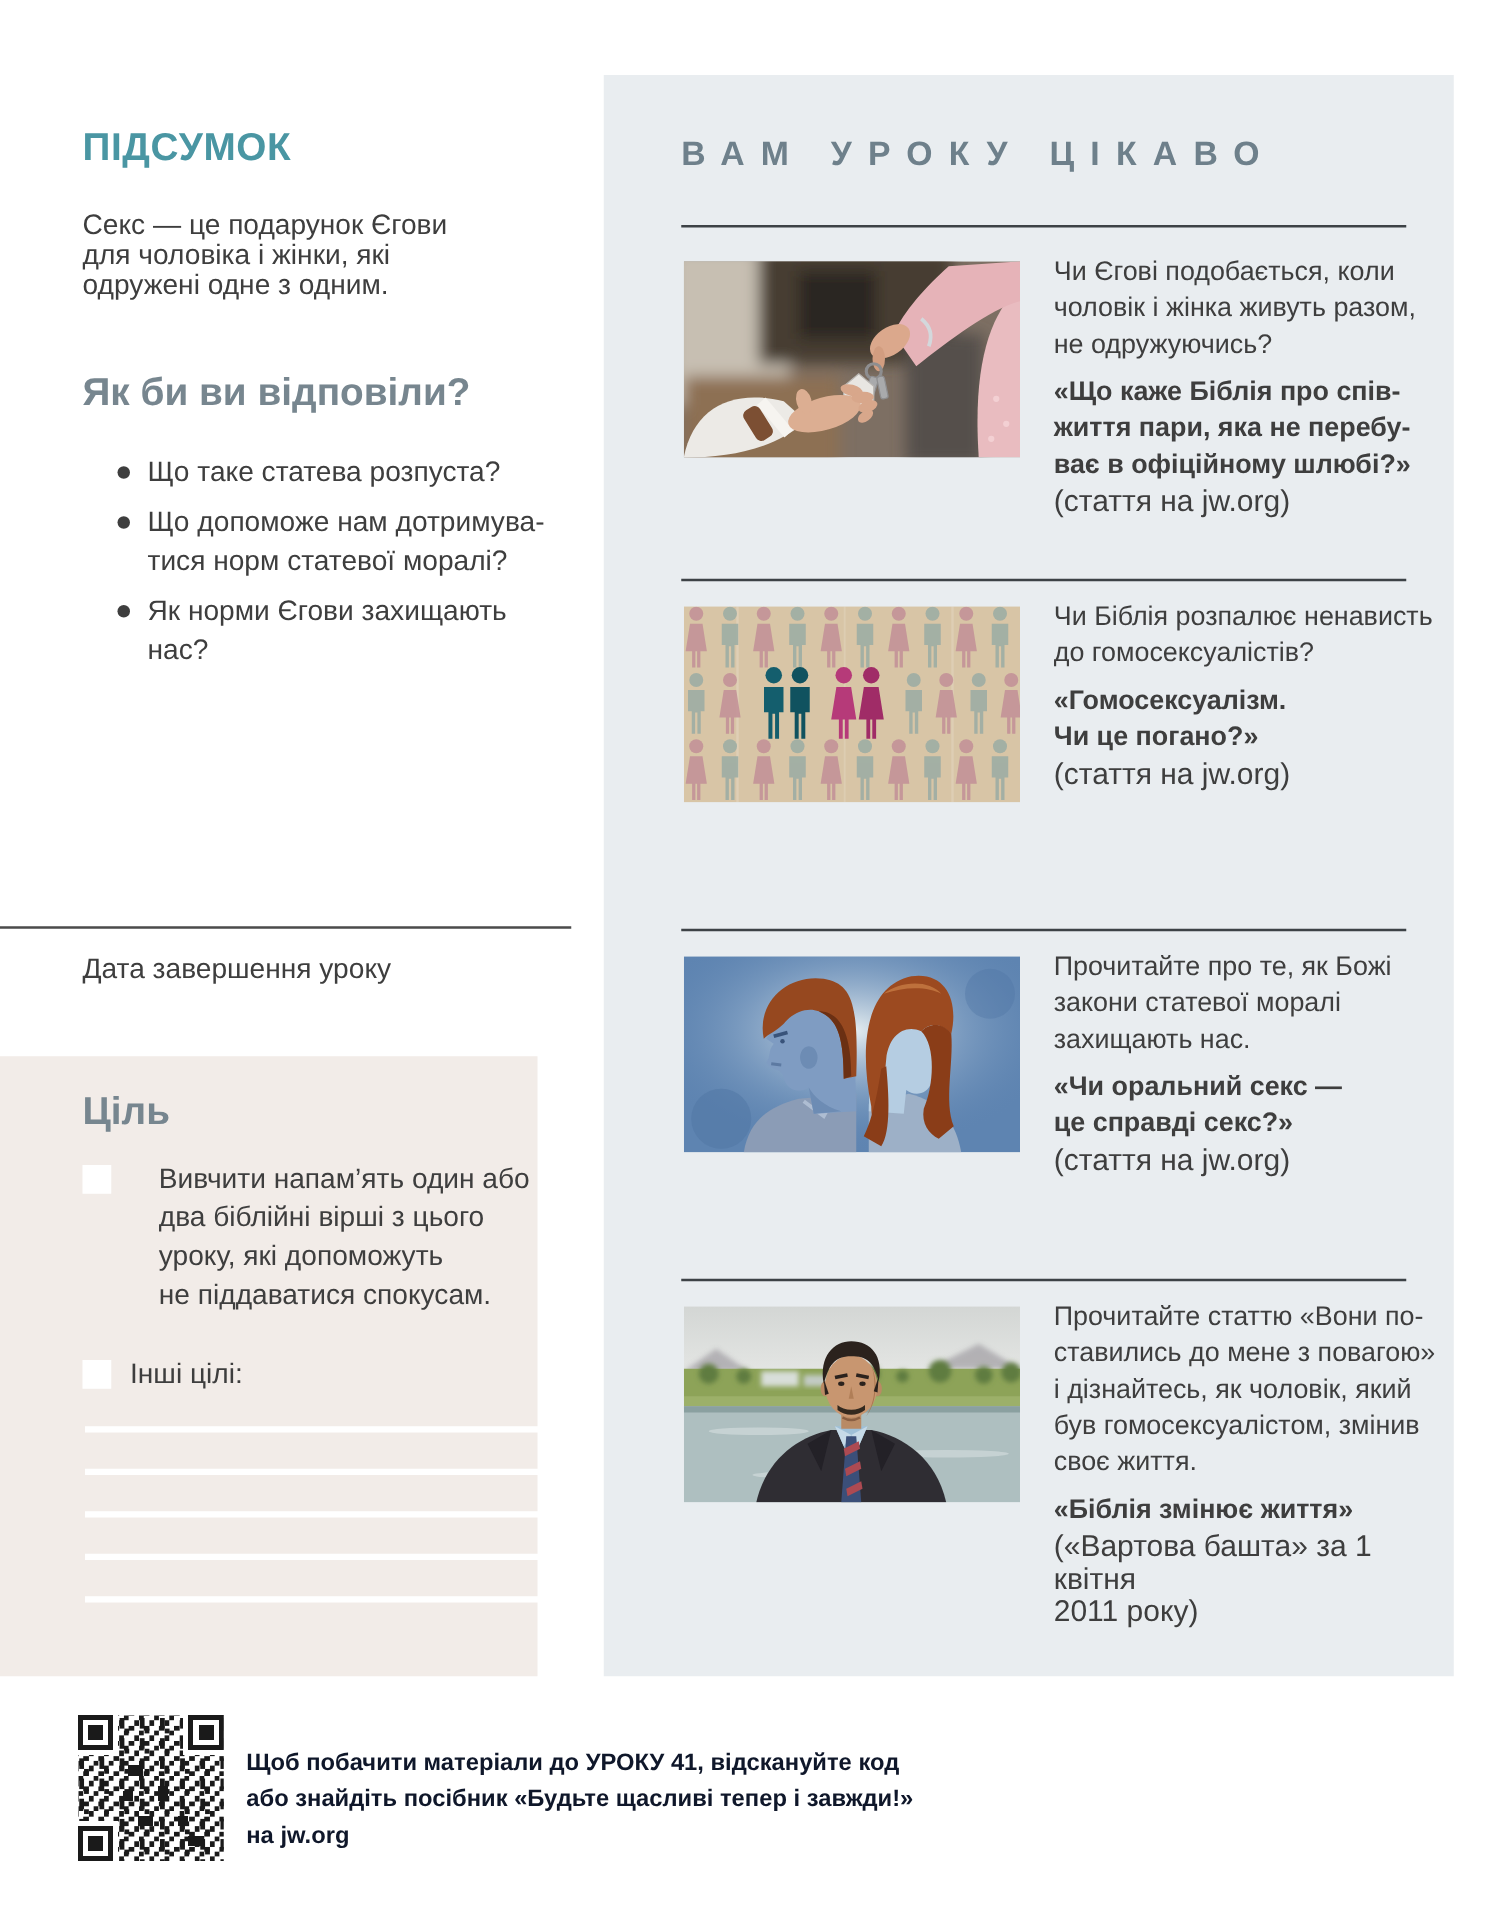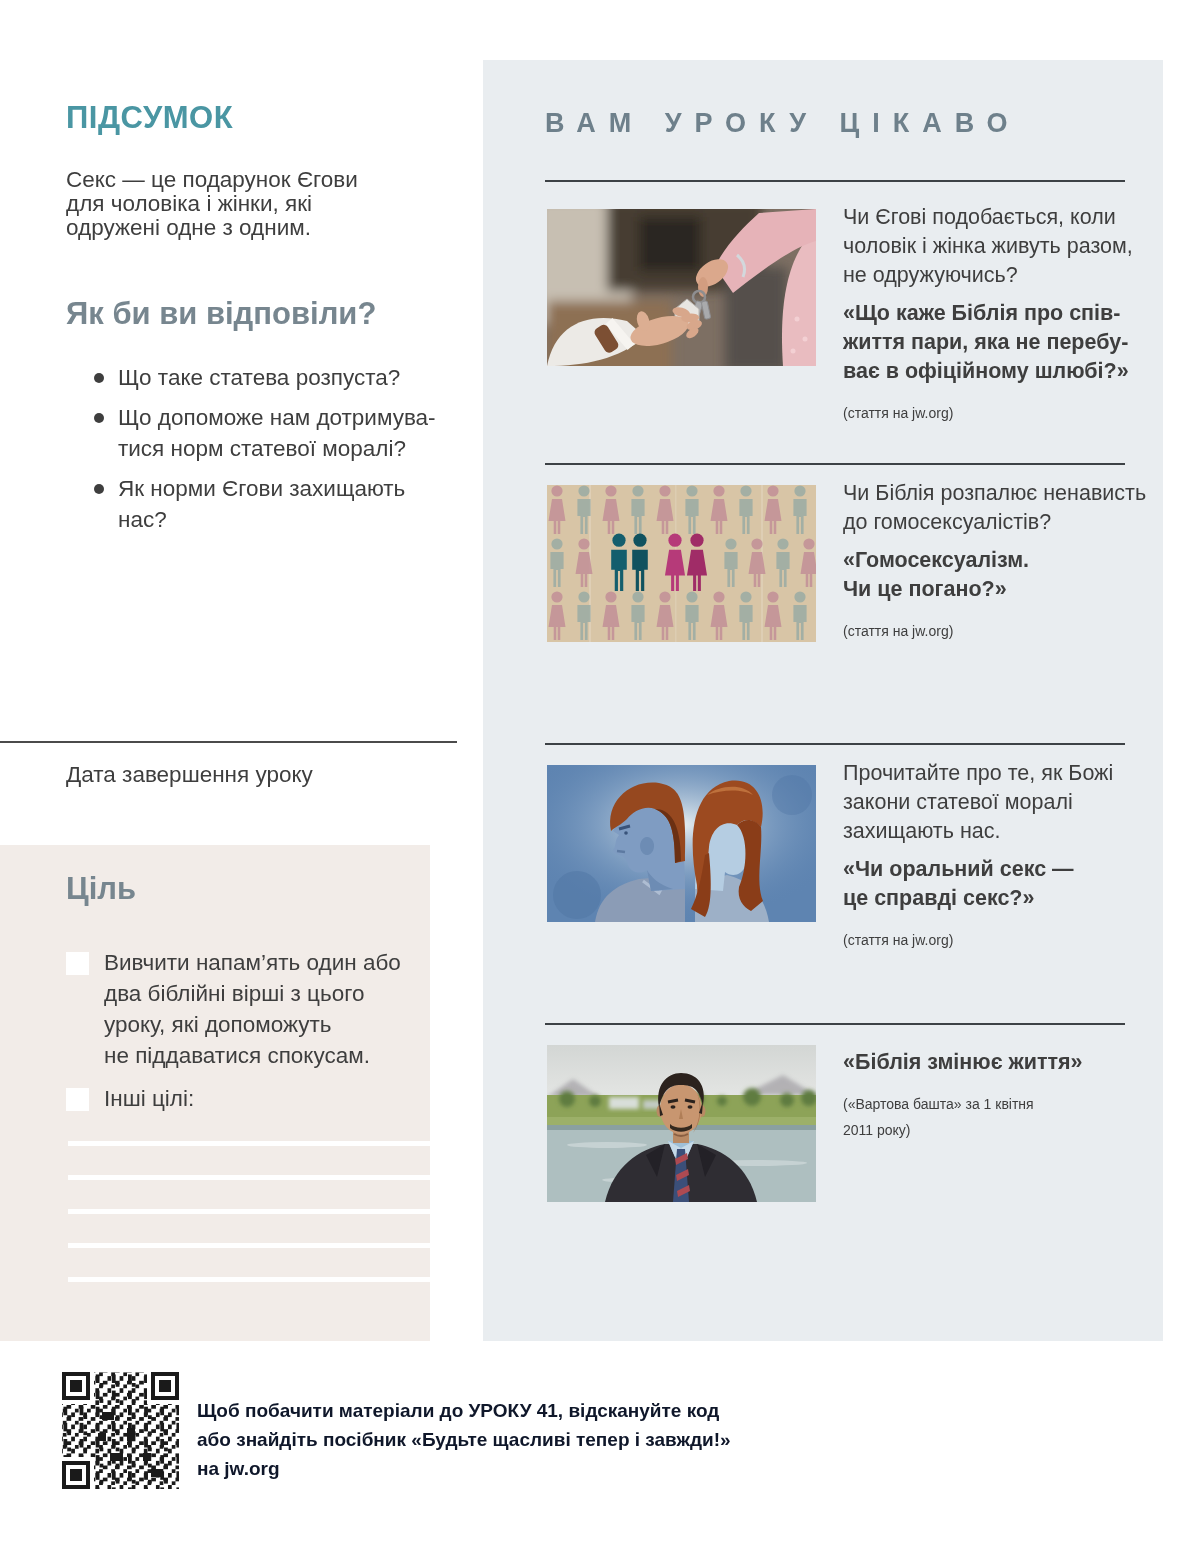--- a/index.html
+++ b/index.html
@@ -19,34 +19,34 @@
   .questions-list li { position:relative; padding-left:52px; margin-bottom:9px; font-size:22.5px; line-height:31px; }
   .questions-list li::before { content:""; position:absolute; left:28px; top:11px; width:10px; height:10px; border-radius:50%; background:#3e3e3e; }
   .left-rule { position:absolute; left:0; top:741px; width:457px; height:0; border-top:2px solid #4b4b4b; }
   .date-label { position:absolute; left:66px; top:762px; font-size:22.5px; }
 
   .goal-box { position:absolute; left:0; top:845px; width:430px; height:496px; background:#f2ece8; }
   .goal-heading { position:absolute; left:66px; top:26px; }
   .goal-item { position:absolute; left:66px; display:flex; }
   .goal-item .checkbox { width:23px; height:23px; background:#ffffff; flex:none; margin-top:5px; }
   .goal-item .goal-text { margin-left:15px; width:330px; font-size:22.5px; line-height:31px; }
-  .goal-item-1 { top:102px; }
+  .goal-item-1 { top:82px;gap:23px; }
   .goal-item-2 { top:238px; }
   .goal-line { position:absolute; left:68px; width:387px; height:5px; background:#ffffff; }
 
   
   .panel { position:absolute; left:483px; top:60px; width:680px; height:1281px; background:#e9edf0; }
   .panel-header { position:absolute; left:62px; top:48px; font-size:27px; font-weight:bold; letter-spacing:13px; color:#6e808b; white-space:nowrap; }
   .divider { position:absolute; left:62px; width:580px; height:0; border-top:2px solid #3d4246; }
   .feature { position:absolute; left:64px; display:flex; }
   .feature-img { width:269px; height:157px; flex:none; overflow:hidden; }
   .feature-img svg { display:block; }
   .feature-text { margin-left:27px; width:322px; margin-top:-6px; font-size:21.5px; line-height:29px; }
   .feature-title { font-weight:bold; margin-top:9px; }
-  .feature-source { font-size:14px; line-height:26px; margin-top:14px; }
+  .feature-source { font-size:24px; line-height:26px; margin-top:3px; }
 
   
   .qr { position:absolute; left:62px; top:1372px; width:117px; height:117px; }
   .footer-text { position:absolute; left:197px; top:1396px; width:980px; font-size:19px; line-height:29px; font-weight:bold; color:#0f172a; }
 </style>
 </head>
 <body>
 
 <div class="page">
 
@@ -319,20 +319,25 @@
           <path d="M121,57 l10,-2" stroke="#2b221d" stroke-width="3" fill="none"></path>
           <path d="M138,55 l10,2" stroke="#2b221d" stroke-width="3" fill="none"></path>
           <ellipse cx="126" cy="62" rx="2.5" ry="1.8" fill="#2b221d"></ellipse>
           <ellipse cx="143" cy="62" rx="2.5" ry="1.8" fill="#2b221d"></ellipse>
           <path d="M134,64 l-2,10 l4,0 z" fill="#b07e57"></path>
           <path d="M123,79 C128,84 140,84 145,79 L145,83 C139,88 129,88 123,83 Z" fill="#33291f"></path>
           <path d="M127,89 q7,4 14,0" stroke="#8a5f42" stroke-width="2" fill="none"></path>
         </svg>
       </div>
       <div class="feature-text">
+        <div class="pre">Прочитайте статтю «Вони по-
+ставились до мене з повагою»
+і дізнайтесь, як чоловік, який
+був гомосексуалістом, змінив
+своє життя.</div>
         <div class="feature-title pre">«Біблія змінює життя»</div>
         <div class="feature-source pre">(«Вартова башта» за 1 квітня
 2011 року)</div>
       </div>
     </div>
   </div>
 
   <div class="qr">
     <svg width="117" height="117" viewBox="0 0 29 29" shape-rendering="crispEdges">
       <defs>

